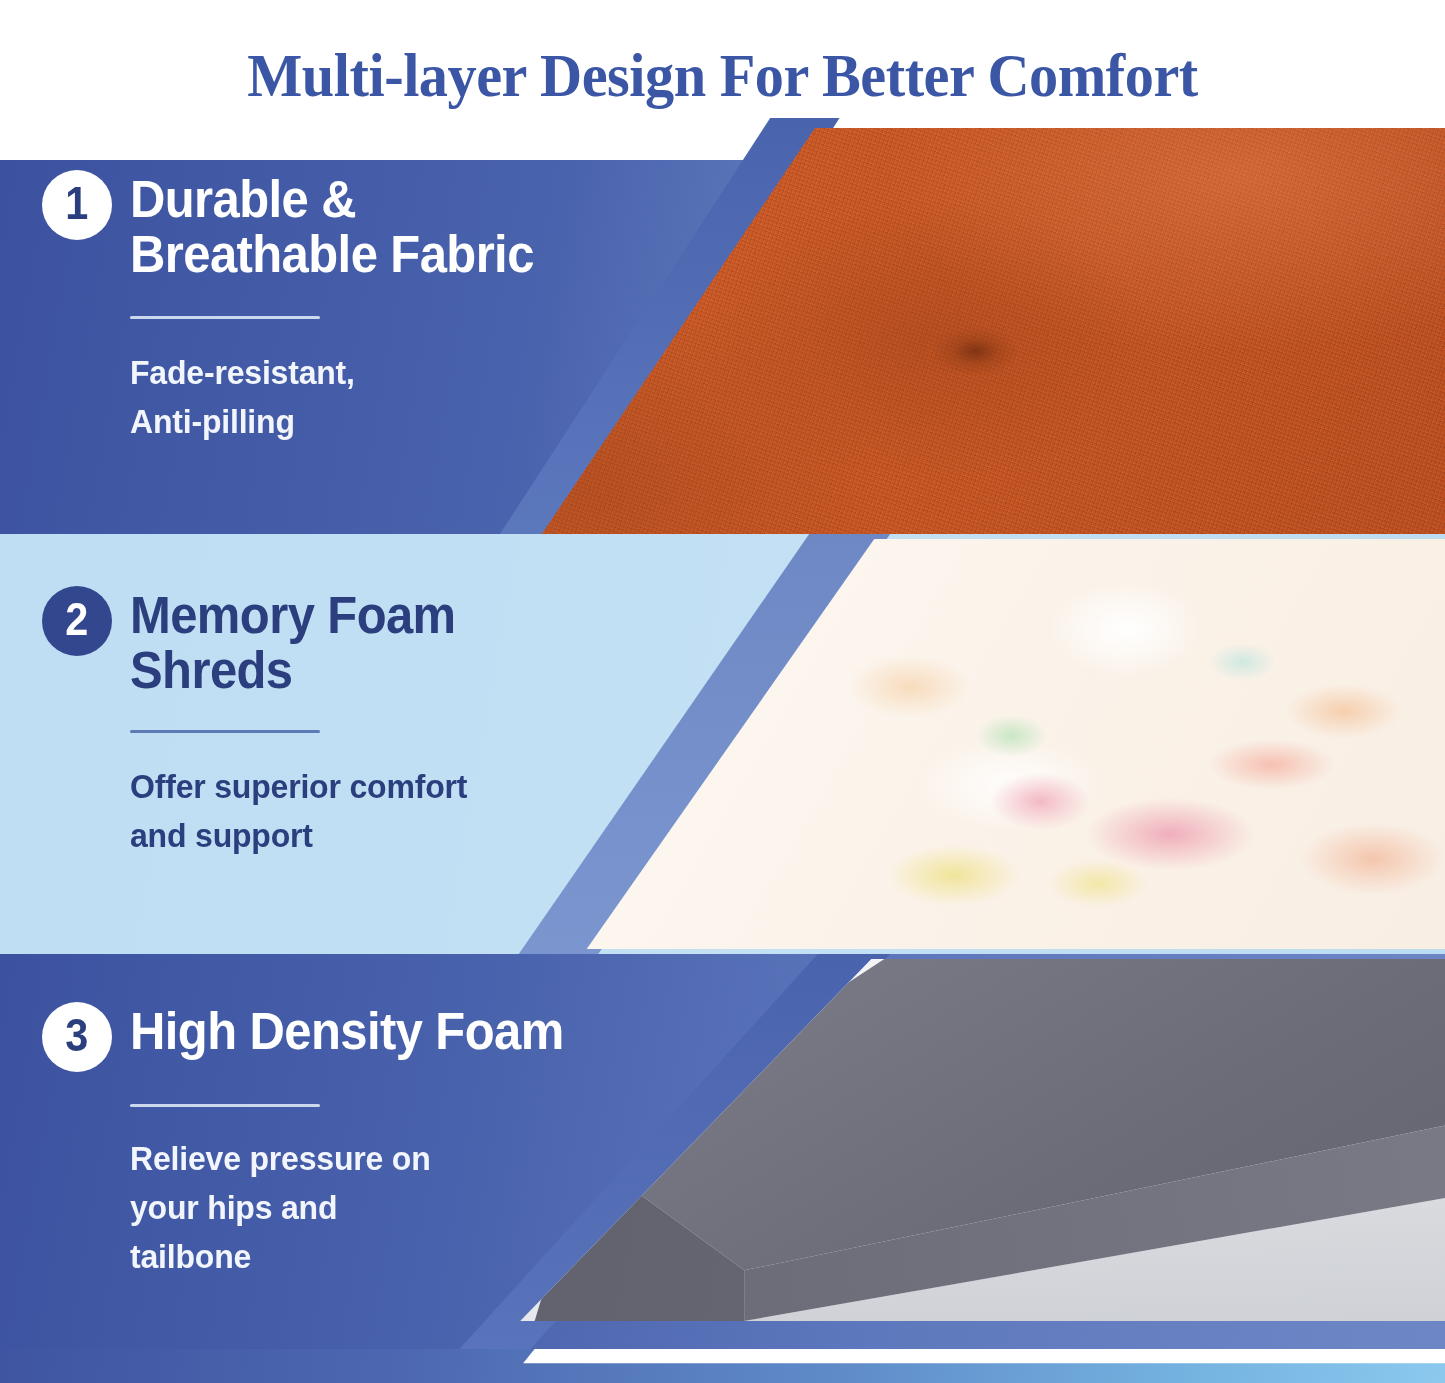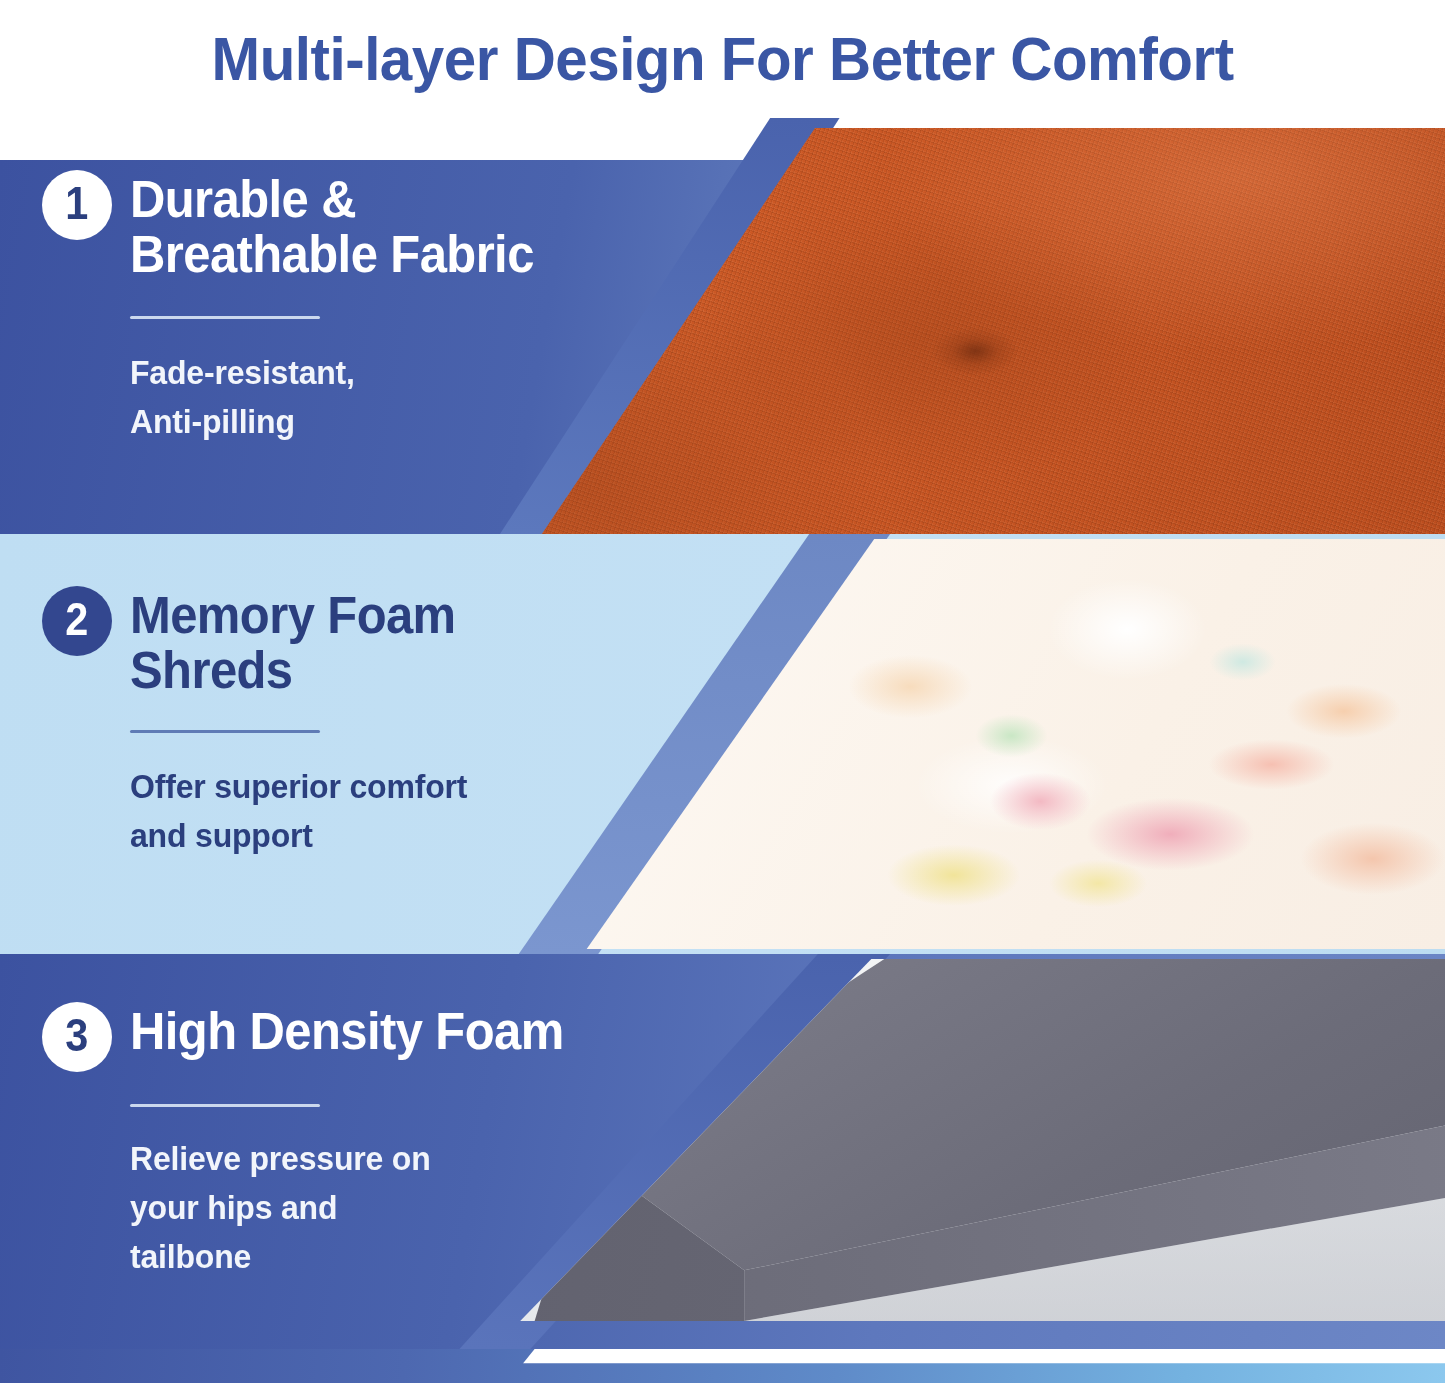--- a/index.html
+++ b/index.html
@@ -11,27 +11,28 @@
     width: 1445px;
     height: 1383px;
     font-family: "Liberation Sans", "DejaVu Sans", sans-serif;
     overflow: hidden;
     position: relative;
   }
 
   
   .header {
     position: absolute;
-    left: 0; top: 0;
+    left: 0; top: 16px;
     width: 1445px;
     height: 118px;
     background: #ffffff;
     display: flex;
     align-items: center;
     justify-content: center;
+    font-family: Liberation Serif, serif;
   }
   .header-title {
     font-size: 62px;
     line-height: 1;
     font-weight: 700;
     color: #3a56a4;
     letter-spacing: -0.5px;
     transform: scaleX(0.94);
     white-space: nowrap;
     text-align: center;

